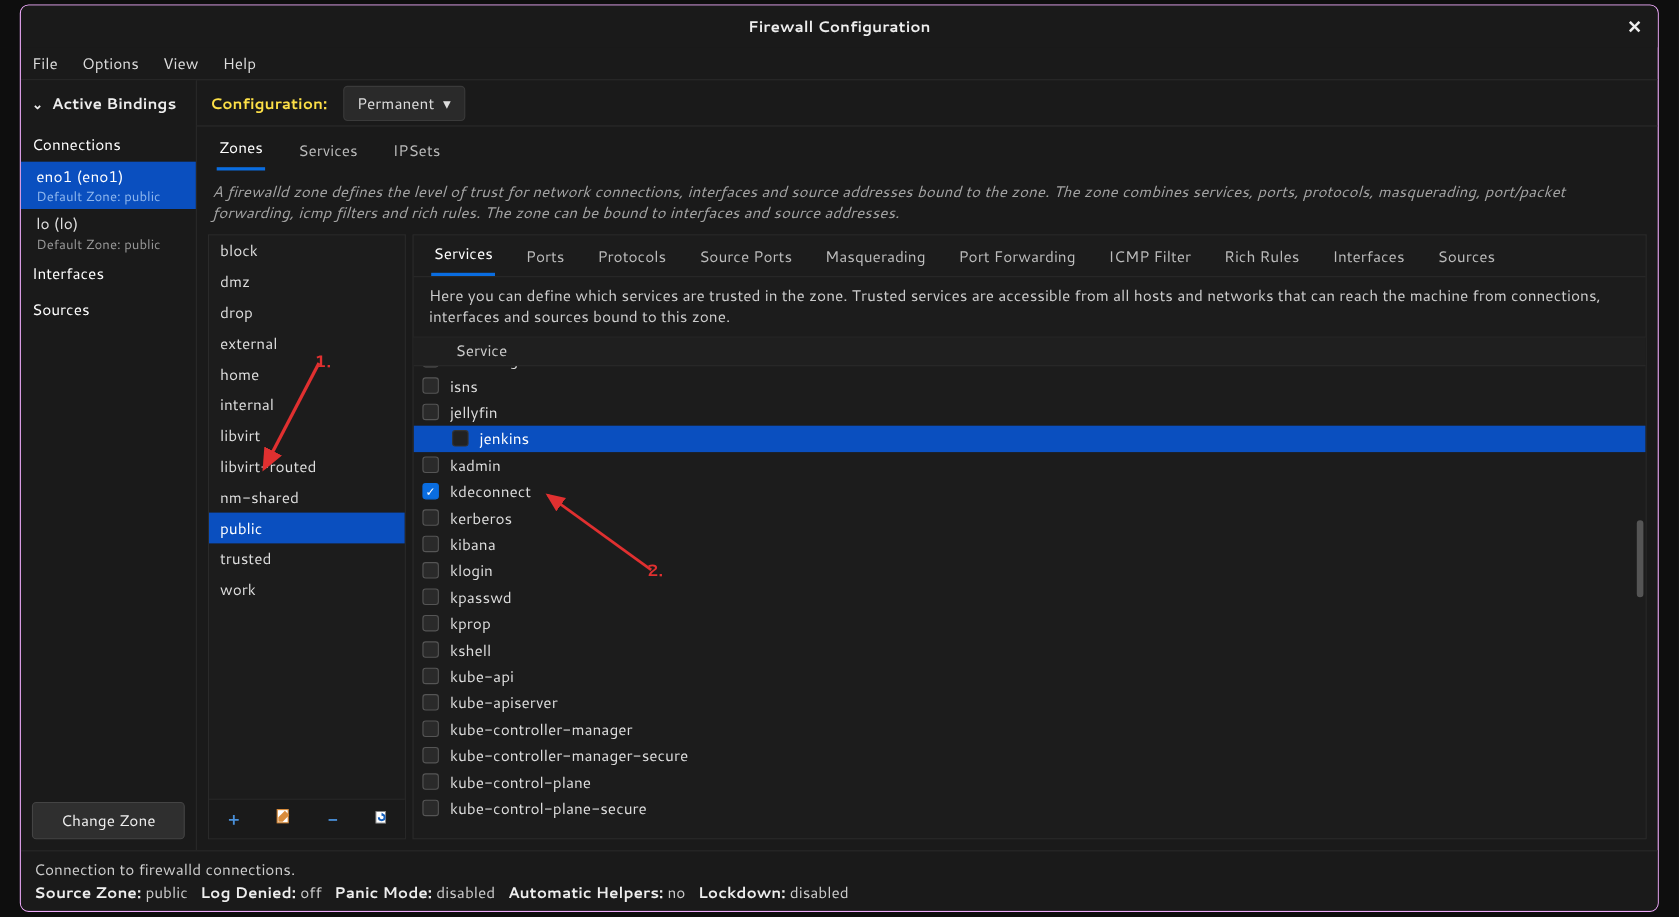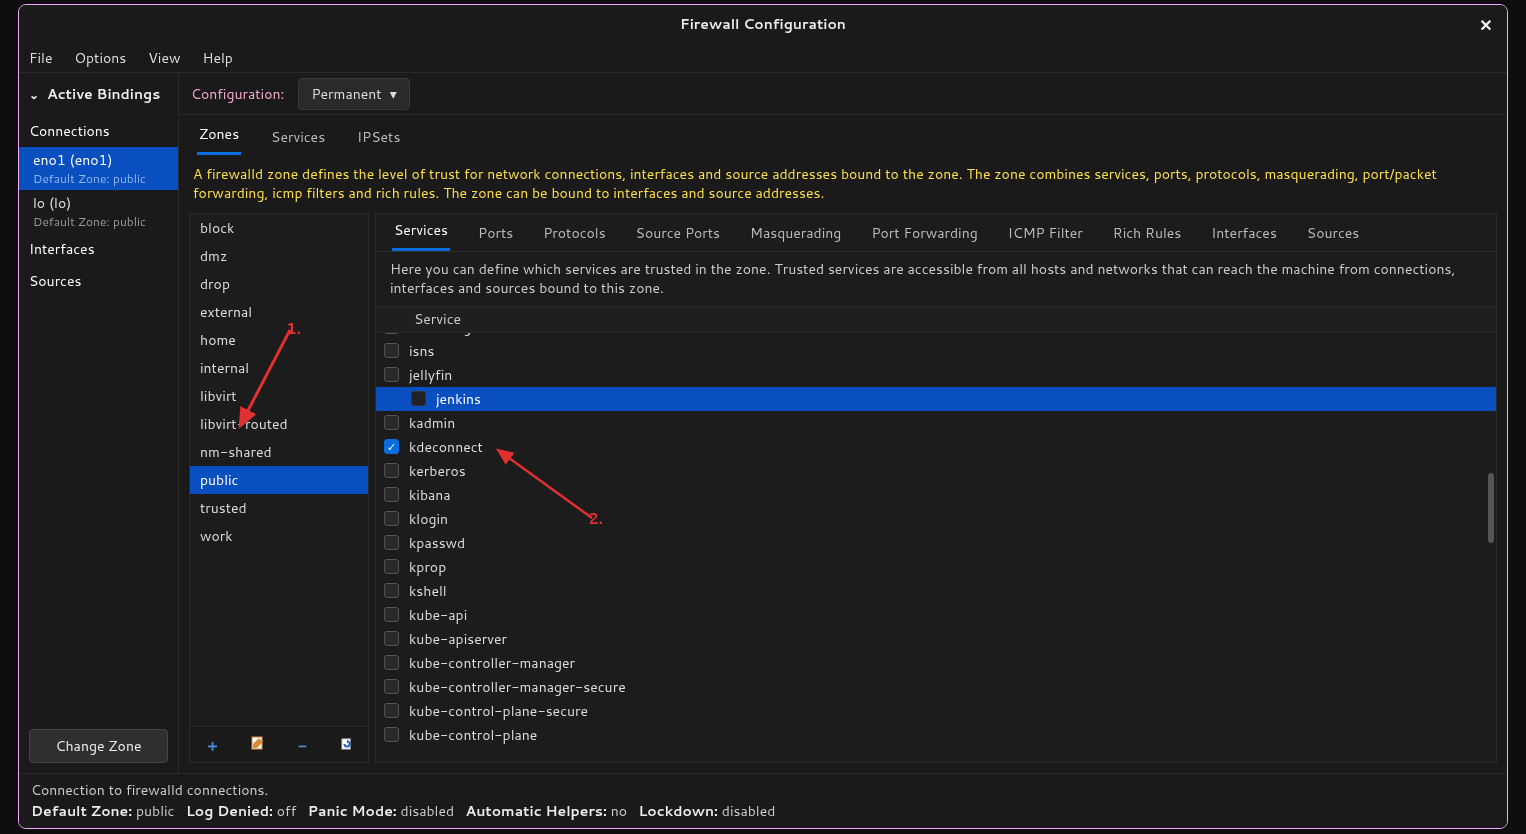--- a/index.html
+++ b/index.html
@@ -109,21 +109,21 @@
     min-width:0;
   }
   .config-row {
     height:42px;
     display:flex;
     align-items:center;
     gap:14px;
     padding:0 12px;
     border-bottom:1px solid #2a2a2a;
   }
-  .config-label { font-weight:normal; color:#f9a8d4; }
+  .config-label { font-weight:bold; color:#fde047; }
   .dropdown {
     background:#2a2a2a;
     border:1px solid #3a3a3a;
     border-radius:4px;
     padding:5px 12px;
     color:#ddd;
     display:flex;
     align-items:center;
     gap:8px;
     cursor:pointer;
@@ -140,23 +140,24 @@
     color:#bbb;
     cursor:pointer;
   }
   .tab1.active {
     color:#fff;
     border-bottom:3px solid #0a6de0;
     font-weight:500;
   }
   .zone-desc {
     padding:10px 14px 10px 14px;
-    color:#fde047;
+    color:#a3a3a3;
     line-height:1.35;
     font-size:14px;
+    font-style:italic;
   }
   .zone-body {
     flex:1;
     display:flex;
     min-height:0;
     padding:0 10px 10px 10px;
     gap:6px;
   }
   .zone-list-wrap {
     width:180px;
@@ -461,36 +462,36 @@
               <div class="service-row">
                 <div class="chk"></div>
                 <span>kube-controller-manager</span>
               </div>
               <div class="service-row">
                 <div class="chk"></div>
                 <span>kube-controller-manager-secure</span>
               </div>
               <div class="service-row">
                 <div class="chk"></div>
+                <span>kube-control-plane</span>
+              </div>
+              <div class="service-row">
+                <div class="chk"></div>
                 <span>kube-control-plane-secure</span>
-              </div>
-              <div class="service-row">
-                <div class="chk"></div>
-                <span>kube-control-plane</span>
               </div>
             </div>
         </div>
       </div>
     </div>
   </div>
 
   <div class="statusbar">
     <div>Connection to firewalld connections.</div>
     <div>
-      <b>Default Zone:</b>
+      <b>Source Zone:</b>
       <span>public</span>&nbsp;&nbsp;
       <b>Log Denied:</b>
       <span>off</span>&nbsp;&nbsp;
       <b>Panic Mode:</b>
       <span>disabled</span>&nbsp;&nbsp;
       <b>Automatic Helpers:</b>
       <span>no</span>&nbsp;&nbsp;
       <b>Lockdown:</b>
       <span>disabled</span>
     </div>

